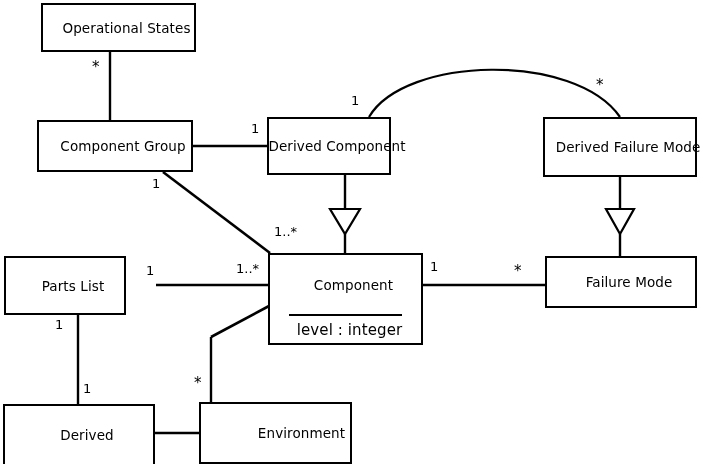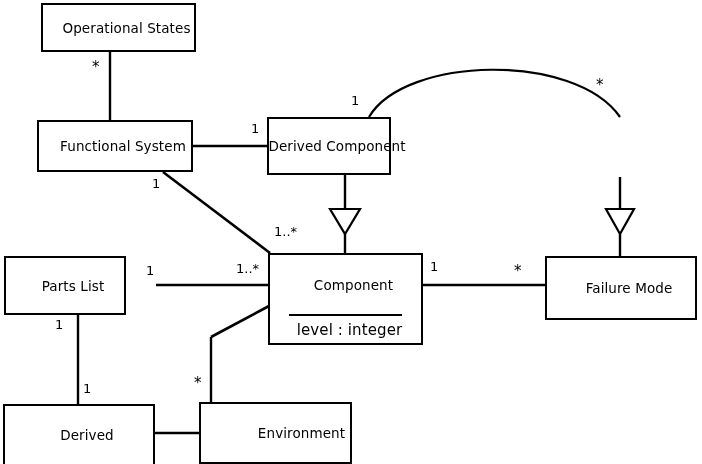--- a/index.html
+++ b/index.html
@@ -108,47 +108,52 @@
   </svg>
 
   <div class="uml-class" style="left:41px; top:3px; width:155px; height:49px;">
     <div class="uml-compartment">
       <span class="uml-name-text">Operational States</span>
     </div>
   </div>
 
   <div class="uml-class" style="left:37px; top:120px; width:156px; height:52px;">
     <div class="uml-compartment">
-      <span class="uml-name-text">Functional System</span>
+      <span class="uml-name-text">Component Group</span>
     </div>
   </div>
 
   <div class="uml-class" style="left:267px; top:117px; width:124px; height:58px;">
     <div class="uml-compartment">
       <span class="uml-name-text">Derived Component</span>
     </div>
   </div>
 
+  <div class="uml-class" style="left:543px; top:117px; width:154px; height:60px;">
+    <div class="uml-compartment">
+      <span class="uml-name-text">Derived Failure Mode</span>
+    </div>
+  </div>
 
   <div class="uml-class" style="left:4px; top:256px; width:122px; height:59px;">
     <div class="uml-compartment">
       <span class="uml-name-text">Parts List</span>
     </div>
   </div>
 
   <div class="uml-class" style="left:268px; top:253px; width:155px; height:92px;align-items:center;">
     <div class="uml-compartment">
       <span class="uml-name-text">Component</span>
     </div>
     <div class="uml-compartment attrs">
       <span class="uml-attr-text">level : integer</span>
     </div>
   </div>
 
-  <div class="uml-class" style="left:545px; top:256px; width:152px; height:64px;justify-content:center;">
+  <div class="uml-class" style="left:545px; top:256px; width:152px; height:52px;justify-content:center;">
     <div class="uml-compartment">
       <span class="uml-name-text">Failure Mode</span>
     </div>
   </div>
 
   <div class="uml-class" style="left:3px; top:404px; width:152px; height:62px;">
     <div class="uml-compartment">
       <span class="uml-name-text">Derived</span>
     </div>
   </div>

